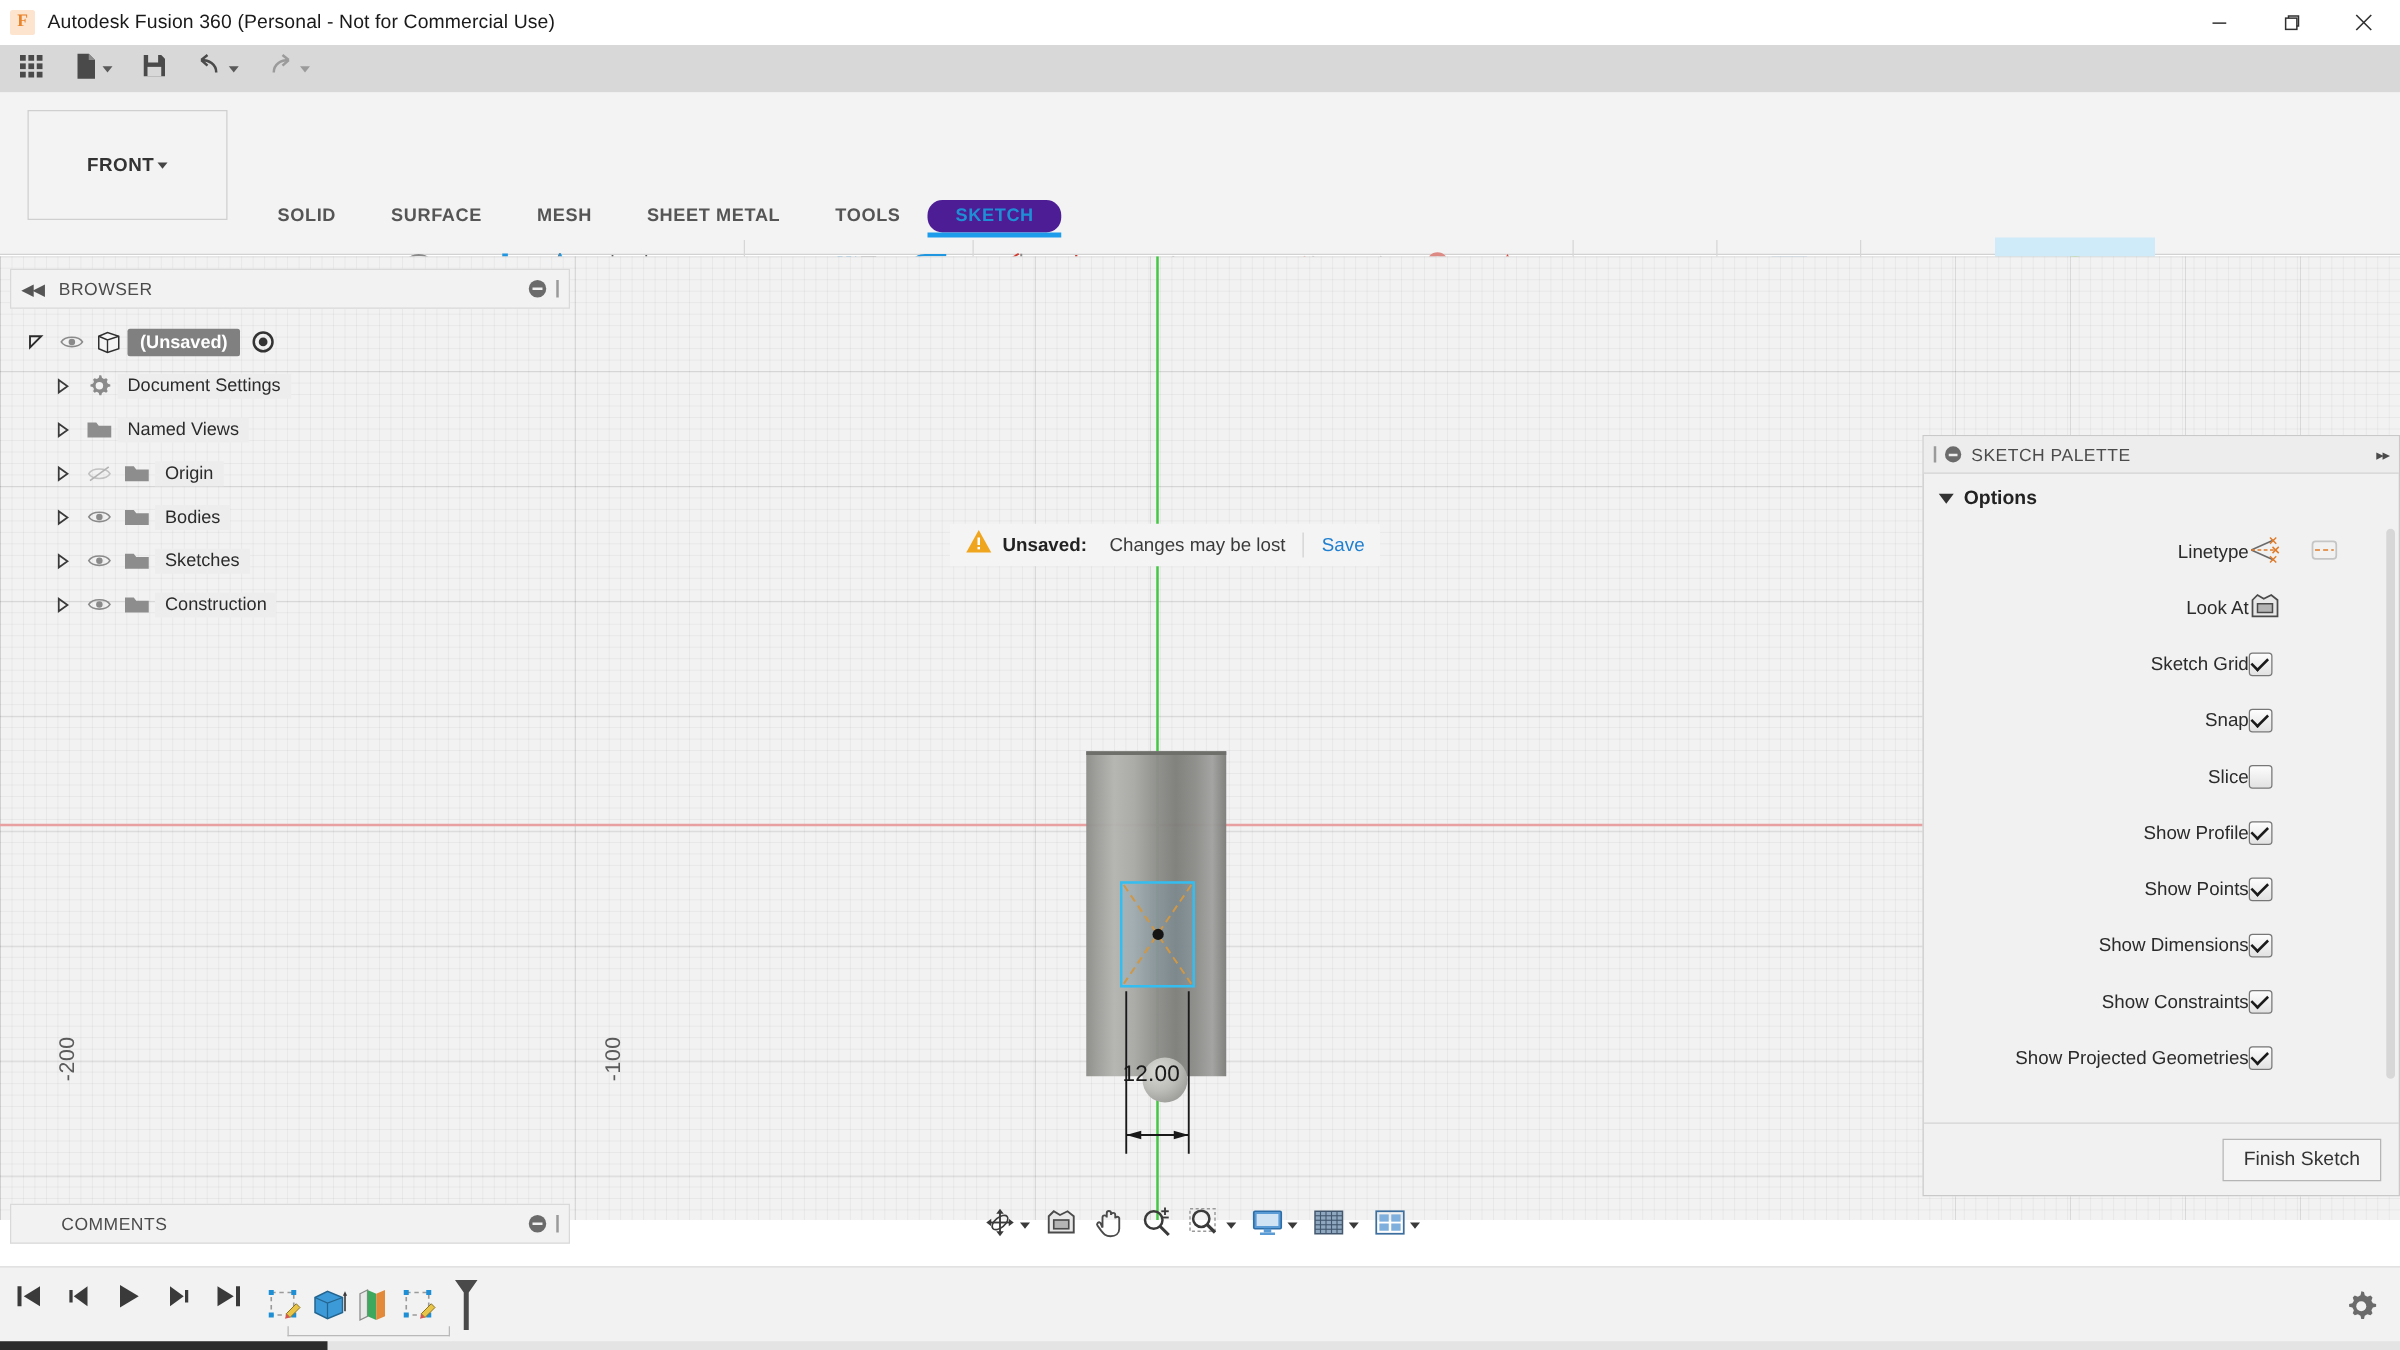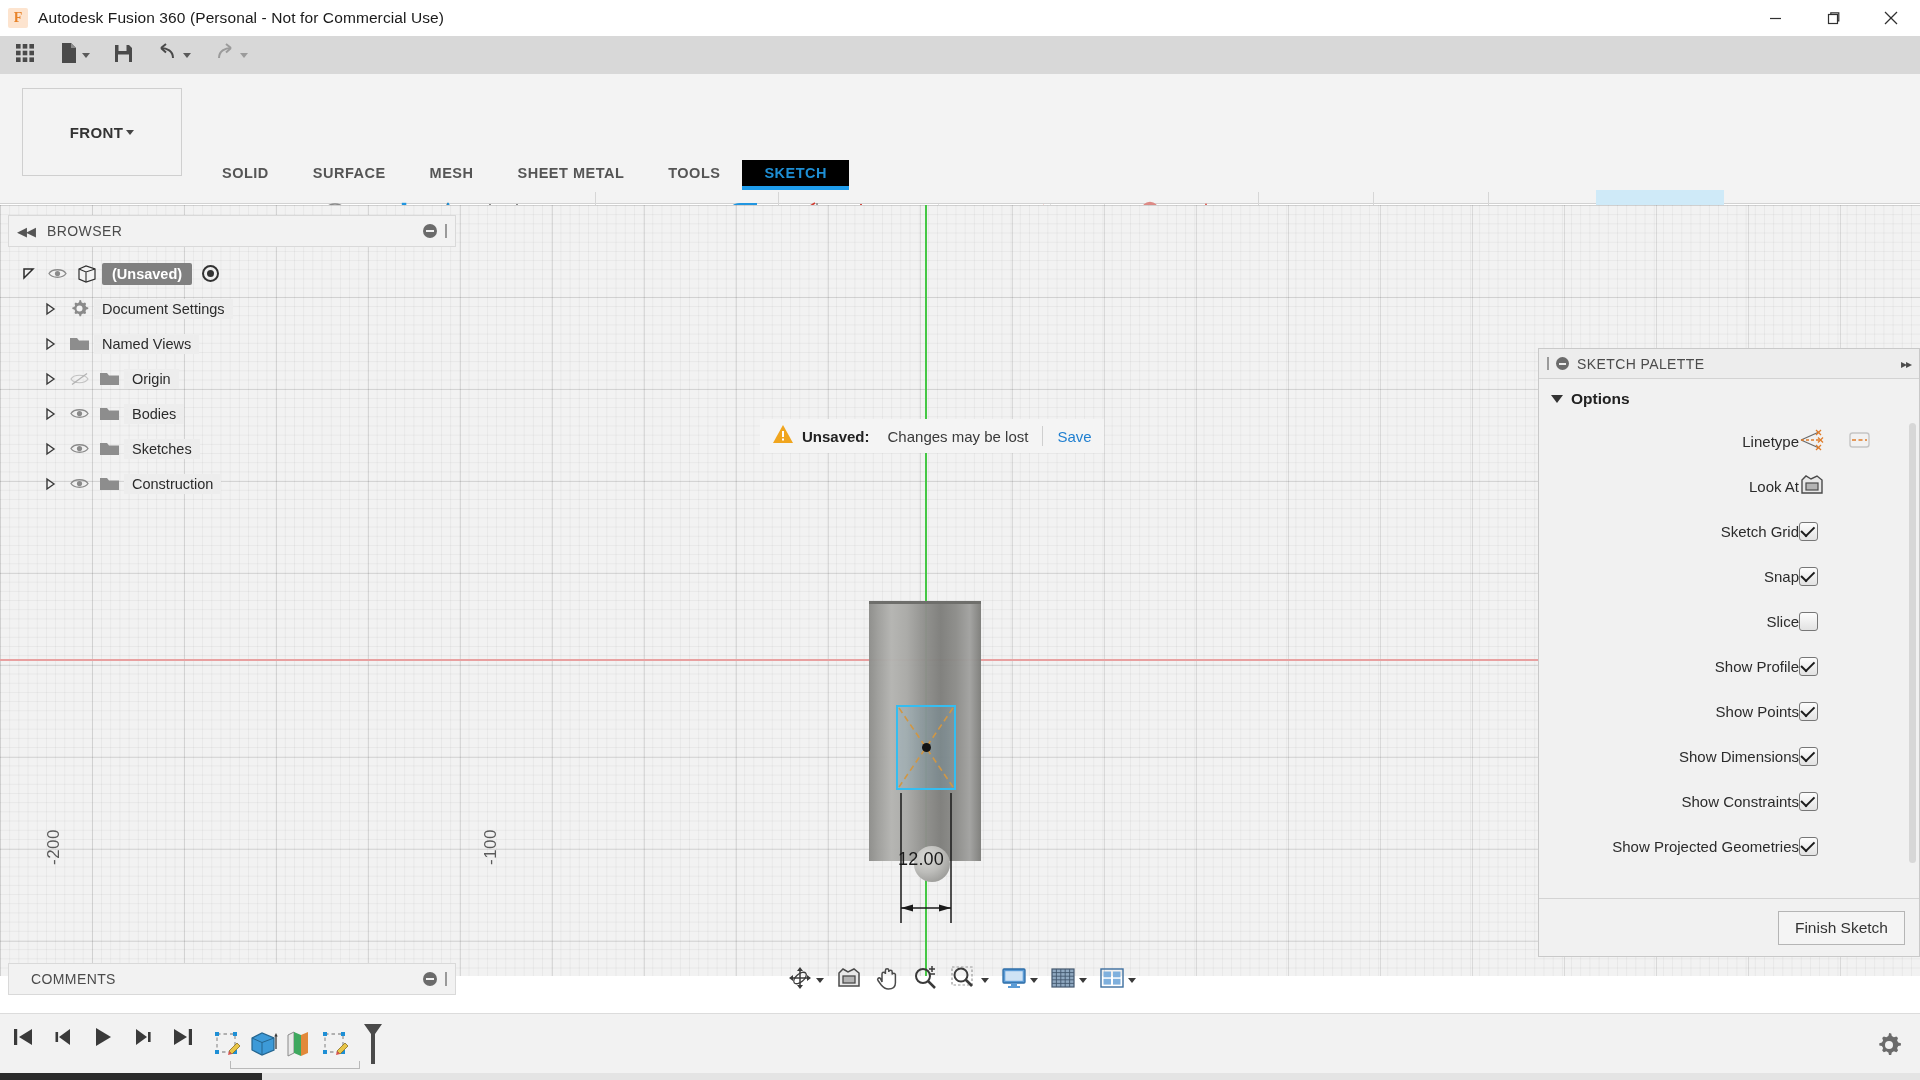--- a/index.html
+++ b/index.html
@@ -86,21 +86,21 @@
     font-size: 15px; font-weight: bold; color: #333; letter-spacing: .4px;
   }
   .ws-switcher .caret-dn { border-top-color: #444; }
 
   .tabrow { position: absolute; left: 200px; top: 86px; height: 26px; display: flex; align-items: center; }
   .rtab {
     font-size: 14.5px; color: #555; letter-spacing: .5px; font-weight: bold;
     padding: 0 22px; height: 26px; line-height: 26px; white-space: nowrap;
   }
   .rtab.active {
-    color: #1e8fd5; background: #000000; position: relative;
+    color: #1e8fd5; background: #4c1d95; position: relative; border-radius: 12px;
   }
   .rtab.active::after {
     content: ""; position: absolute; left: 0; right: 0; bottom: -4px; height: 4px; background: #1e9cec;
   }
 
   .panels { position: absolute; left: 196px; top: 116px; height: 84px; display: flex; align-items: flex-start; }
   .panel { display: flex; flex-direction: column; align-items: center; height: 84px; position: relative; }
   .panel-row { display: flex; align-items: center; height: 58px; }
   .panel-title {
     font-size: 12.5px; color: #5d5d5d; letter-spacing: .4px; font-weight: bold;
@@ -969,21 +969,21 @@
       <span class="ticon">
         <svg width="21" height="17" viewBox="0 0 21 17">
             <path d="M1 3 H8 L10 5.5 H20 V15 H1 Z" fill="#8d8d8d"></path>
           </svg>
       </span>
       <span class="tlabel sub">Construction</span>
     </div>
   </div>
 
   <div class="browser-head" style="top:963px;">
-    <span style="margin-left:14px">COMMENTS</span>
+    <span style="margin-left:32px">COMMENTS</span>
     <span class="bh-right">
       <span class="bh-dot" style="background:#6b6b6b"></span>
       <span class="bh-grip"></span>
     </span>
   </div>
 
   <div class="palette">
     <div class="pal-head">
       <span class="pal-grip"></span>
       <span class="pal-dot"></span>

